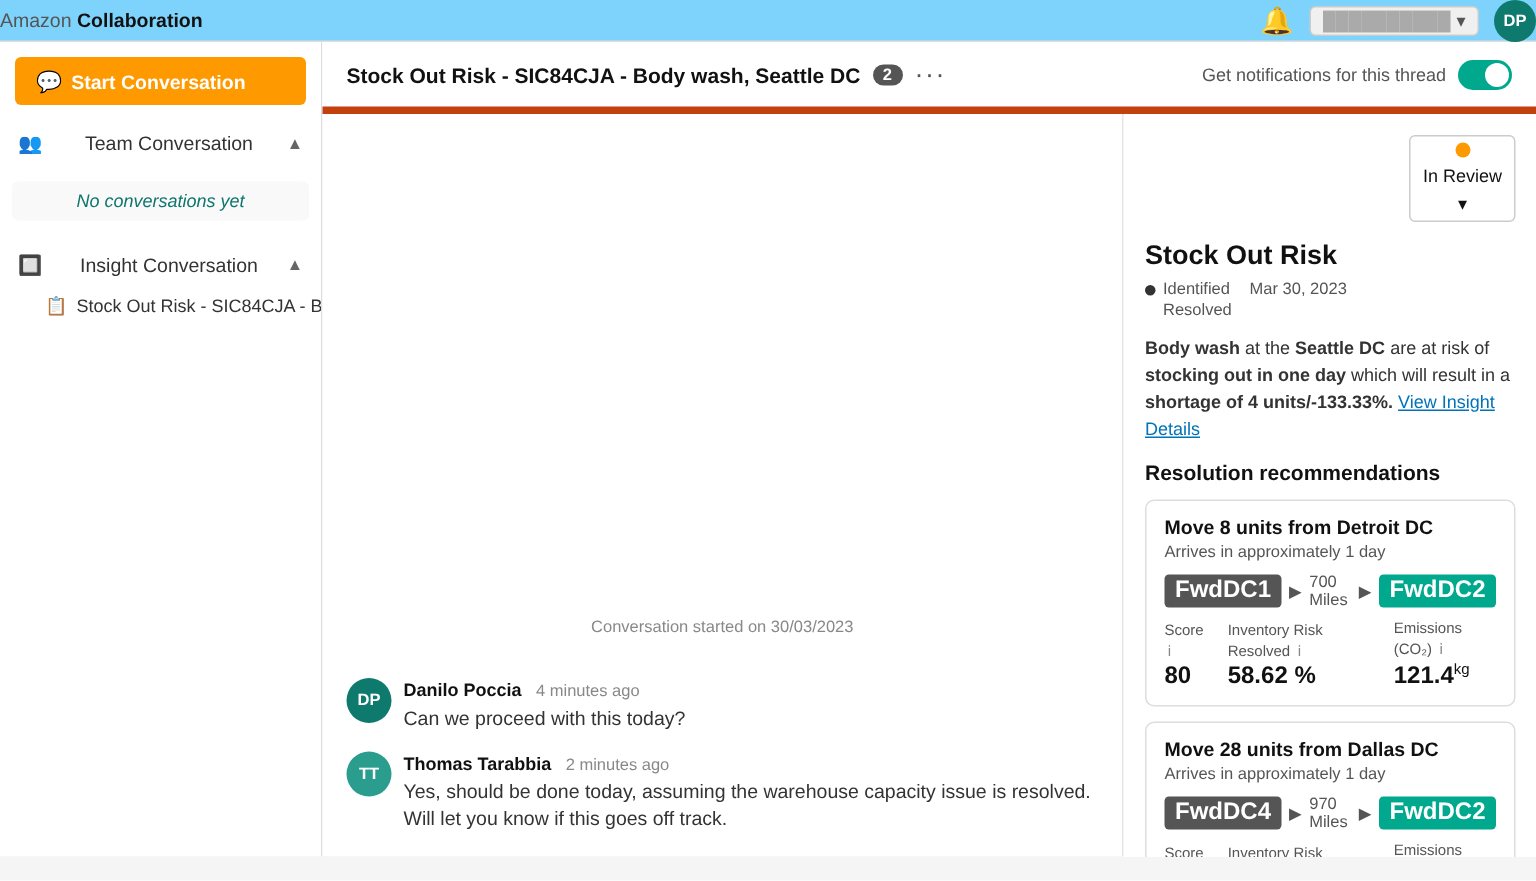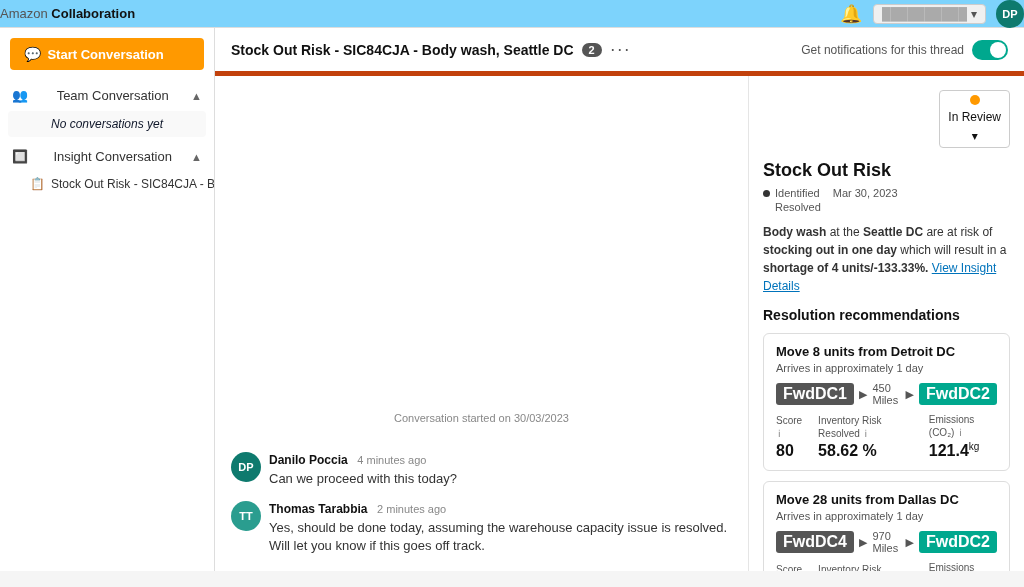--- a/index.html
+++ b/index.html
@@ -43,23 +43,23 @@
       display: flex; align-items: center; gap: 6px;
     }
     .start-conv-btn .chat-icon { font-size: 14px; }
     .sidebar-section { margin-bottom: 4px; }
     .sidebar-section-header {
       display: flex; align-items: center; justify-content: space-between;
       padding: 6px 12px; font-size: 13px; color: #333; font-weight: 500; cursor: pointer;
     }
     .sidebar-section-header .chevron { font-size: 11px; color: #666; }
     .no-conv {
-      font-size: 12px; color: #0f172a; font-style: italic;
+      font-size: 12px; color: #0f766e; font-style: italic;
       text-align: center; padding: 6px 12px;
-      background: #f9f9f9; margin: 2px 8px; border-radius: 4px;
+      background: #f9f9f9; margin: 12px 8px; border-radius: 4px;
     }
     .sidebar-item {
       padding: 7px 12px 7px 30px; font-size: 12px; color: #333;
       cursor: pointer; display: flex; align-items: center; gap: 6px;
       white-space: nowrap; overflow: hidden; text-overflow: ellipsis;
     }
     .sidebar-item .item-icon { font-size: 12px; }
 
     
     .main-panel {
@@ -299,21 +299,21 @@
         </div>
 
         <div class="recommendations-title">Resolution recommendations</div>
 
         <div class="rec-card">
           <div class="rec-card-title">Move 8 units from Detroit DC</div>
           <div class="rec-card-sub">Arrives in approximately 1 day</div>
           <div class="route-row">
             <span class="route-tag fwd1">FwdDC1</span>
             <span class="route-arrow">▶</span>
-            <span class="route-miles">450 Miles</span>
+            <span class="route-miles">700 Miles</span>
             <span class="route-arrow">▶</span>
             <span class="route-tag fwd2">FwdDC2</span>
           </div>
           <div class="stats-row">
             <div>
               <div class="stat-label">
                 <span>Score</span>
                 <span class="stat-info">ℹ</span>
               </div>
               <div class="stat-value">80</div>

